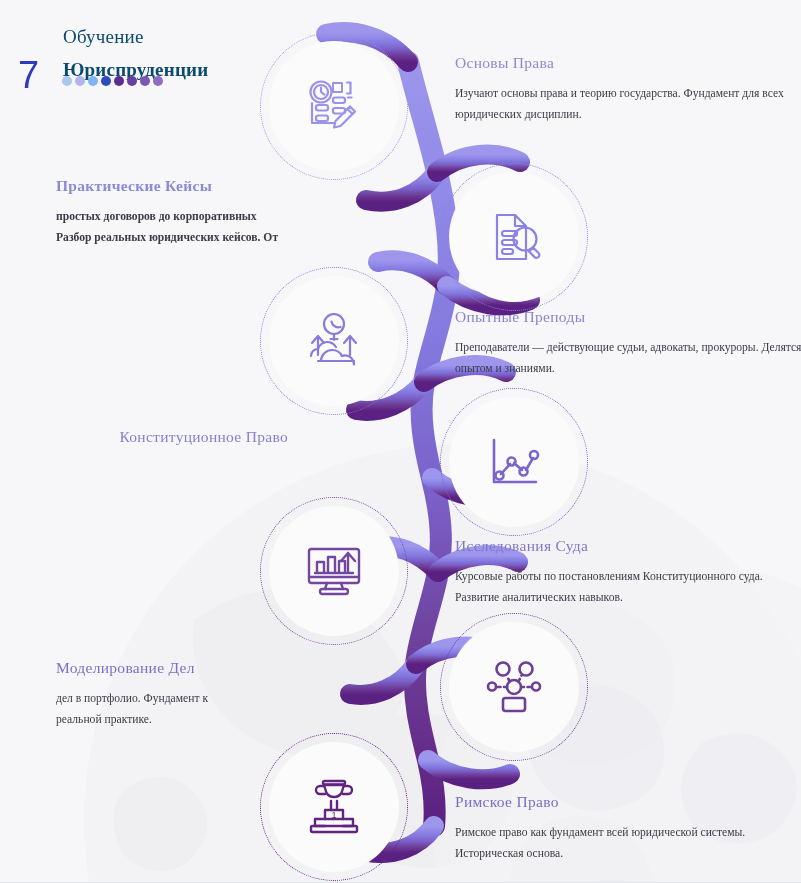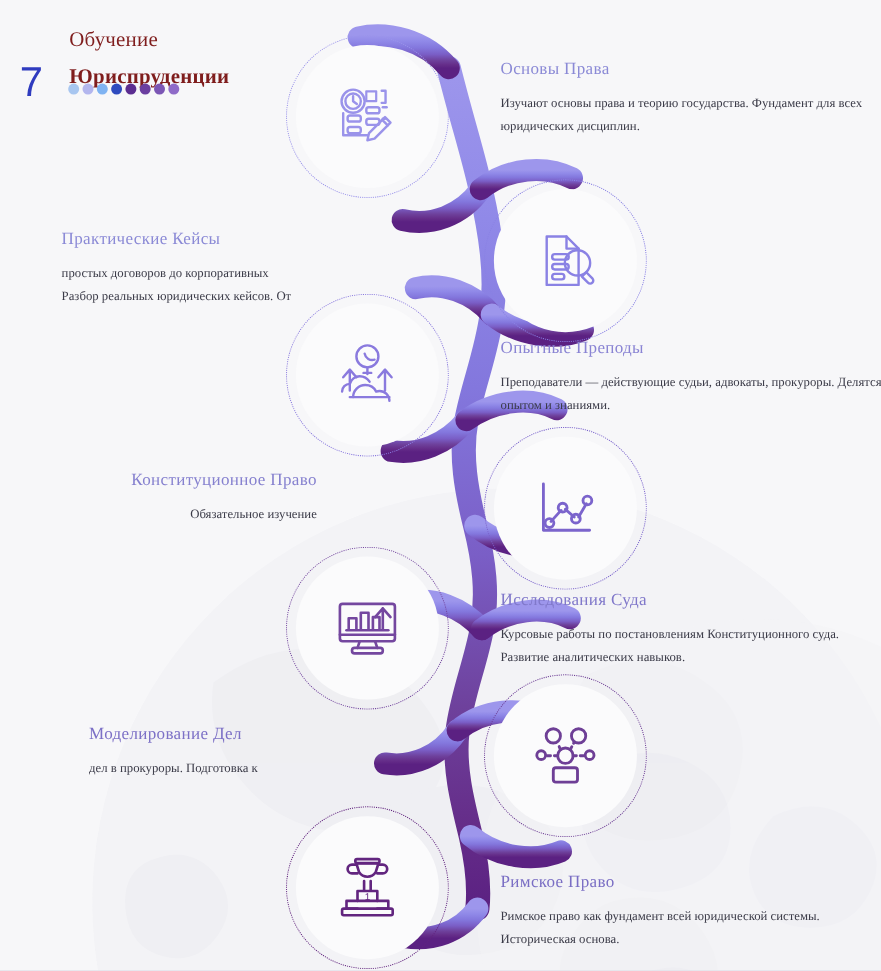--- a/index.html
+++ b/index.html
@@ -40,21 +40,21 @@
     font-family:"Liberation Sans", sans-serif;
     font-size:38px;
     font-weight:400;
     color:#2f3bbf;
     letter-spacing:0;
     line-height:1;
   }
   .title-line{
     position:absolute;left:63px;
     font-size:19px;
-    color:#7f1d1d;
+    color:#0c4a6e;
     letter-spacing:.2px;
     white-space:nowrap;
   }
   #title-l1{top:26px;}
   #title-l2{top:59px;font-weight:bold;}
   #dots{
     position:absolute;left:62px;top:76px;
     display:flex;gap:3px;align-items:center;
   }
   #dots span{
@@ -332,55 +332,55 @@
   </div>
 
   <div class="block right" id="block-1" style="left:455px;top:54px;">
     <div class="b-title" style="color: rgb(139, 138, 214);">Основы Права</div>
     <div class="b-body">
         <div>Изучают основы права и теорию государства. Фундамент для всех</div>
         <div>юридических дисциплин.</div>
       </div>
   </div>
 
-  <div class="block left" id="block-2" style="left:56px;top:209px;">
+  <div class="block left" id="block-2" style="left:56px;top:177px;font-weight:bold;">
     <div class="b-title" style="color: rgb(139, 138, 214);">Практические Кейсы</div>
     <div class="b-body">
         <div>простых договоров до корпоративных</div>
         <div>Разбор реальных юридических кейсов. От</div>
       </div>
   </div>
 
   <div class="block right" id="block-3" style="left:455px;top:308px;">
     <div class="b-title" style="color: rgb(138, 132, 212);">Опытные Преподы</div>
     <div class="b-body">
         <div>Преподаватели — действующие судьи, адвокаты, прокуроры. Делятся</div>
         <div>опытом и знаниями.</div>
       </div>
   </div>
 
   <div class="block left" id="block-4" style="left:56px;top:428px;text-align:right;">
     <div class="b-title" style="color: rgb(134, 129, 207);">Конституционное Право</div>
     <div class="b-body">
-        <div>Обязательное изучение</div>
       </div>
   </div>
 
   <div class="block right" id="block-5" style="left:455px;top:537px;">
     <div class="b-title" style="color: rgb(128, 120, 202);">Исследования Суда</div>
     <div class="b-body">
         <div>Курсовые работы по постановлениям Конституционного суда.</div>
         <div>Развитие аналитических навыков.</div>
       </div>
   </div>
 
-  <div class="block left" id="block-6" style="left:56px;top:659px;margin-left:25px;">
+  <div class="block left" id="block-6" style="left:56px;top:659px;">
     <div class="b-title" style="color: rgb(124, 112, 198);">Моделирование Дел</div>
     <div class="b-body">
-        <div>дел в прокуроры. Подготовка к</div>
+        <div>дел в портфолио. Фундамент к</div>
+        <div>реальной практике.</div>
       </div>
   </div>
 
   <div class="block right" id="block-7" style="left:455px;top:793px;">
     <div class="b-title" style="color: rgb(122, 110, 196);">Римское Право</div>
     <div class="b-body">
         <div>Римское право как фундамент всей юридической системы.</div>
         <div>Историческая основа.</div>
       </div>
   </div>

